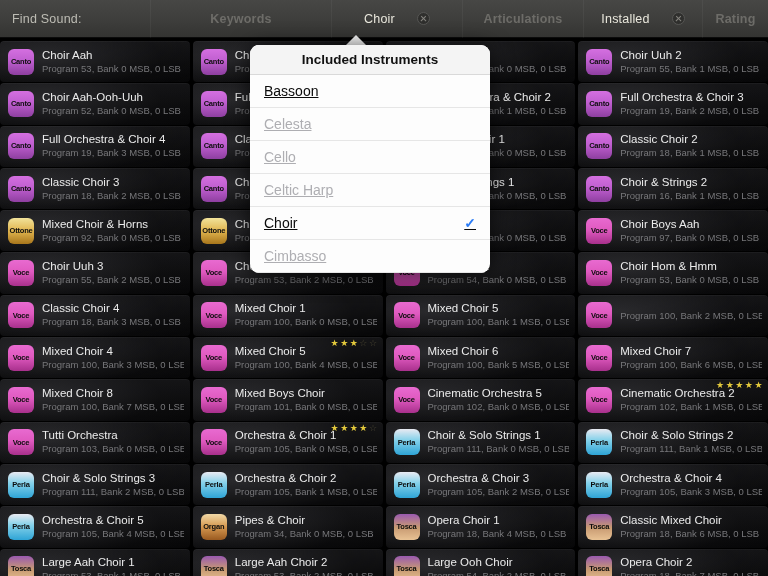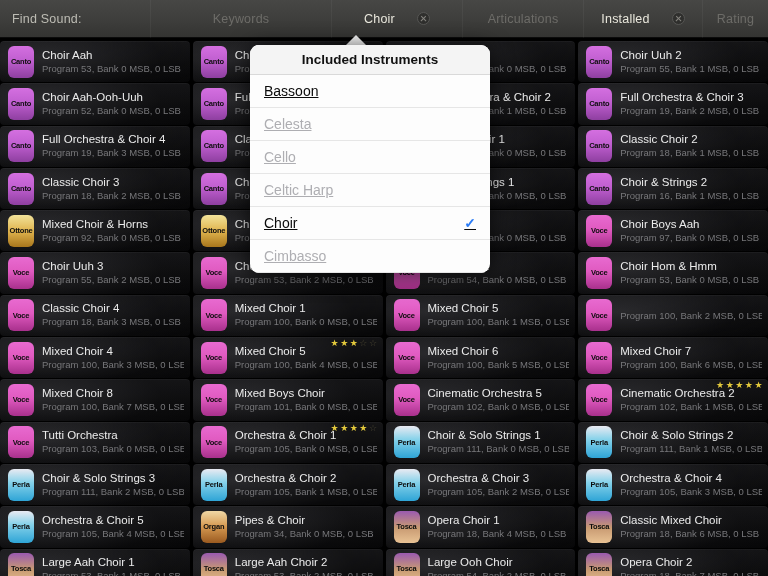--- a/index.html
+++ b/index.html
@@ -21,21 +21,21 @@
     height:38px; display:flex; align-items:center;
     font-size:12.5px; letter-spacing:.2px;
     white-space:nowrap;
   }
   .tb-label{ color:#bdbcb4; padding-left:12px; width:150px; }
   .tb-divider{ width:1px; height:38px; background:rgba(255,255,255,.045); }
   .tb-field{
     flex:0 0 auto; display:flex; align-items:center; justify-content:center;
     position:relative;
   }
-  .tb-placeholder{ color:#6d6c68; }
+  .tb-placeholder{ color:#6d6c68;font-weight:bold; }
   .tb-value{ color:#e9e7dc; }
   .clear-btn{
     width:13px; height:13px; border-radius:50%;
     background:#2f2f2d; border:1px solid #565654;
     display:inline-flex; align-items:center; justify-content:center;
     margin-left:22px; position:relative; flex:0 0 auto;
   }
   .clear-btn::before,.clear-btn::after{
     content:""; position:absolute; width:7px; height:1.4px; background:#86857f;
   }
@@ -57,21 +57,21 @@
     display:flex; align-items:center;
     padding:0 6px 0 8px;
     border-radius:4px;
     background:
       radial-gradient(120% 150% at 22% 40%, rgba(58,58,62,.62) 0%, rgba(20,20,22,.25) 52%, rgba(0,0,0,0) 78%),
       linear-gradient(to bottom,#151517 0%,#0b0b0c 58%,#060607 100%);
     box-shadow:inset 0 1px 0 rgba(255,255,255,.035);
     overflow:hidden;
   }
   .icon{
-    width:26px; height:32px; border-radius:6px;
+    width:26px; height:26px; border-radius:6px;
     flex:0 0 auto; margin-right:8px;
     display:flex; align-items:center; justify-content:center;
     font-size:7.5px; font-weight:bold; letter-spacing:-.2px;
     color:#0d0d0d; text-align:center; line-height:1;
     position:relative;
   }
   .icon::after{
     content:""; position:absolute; inset:-5px; border-radius:10px;
     z-index:-1; filter:blur(5px); opacity:.85;
   }

